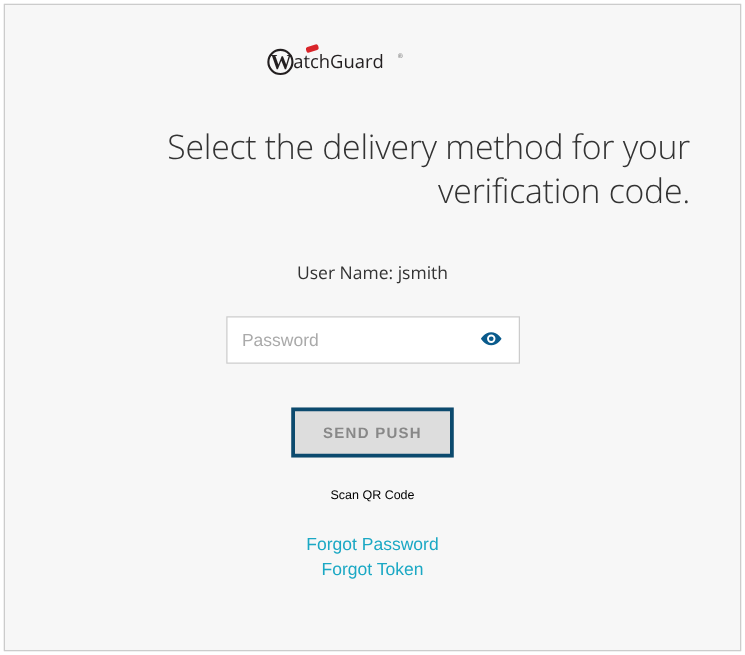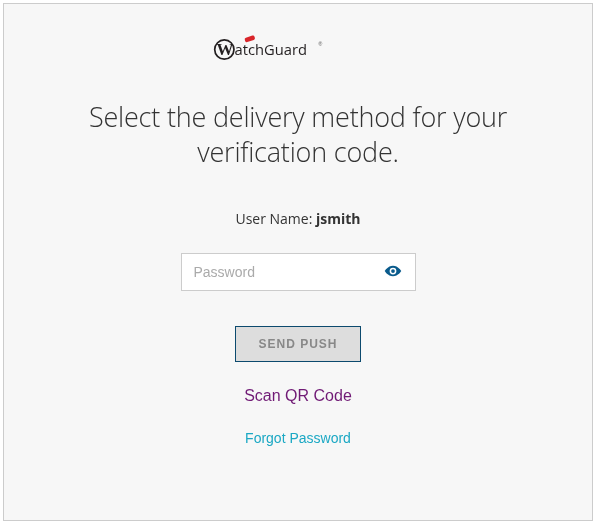--- a/index.html
+++ b/index.html
@@ -30,35 +30,35 @@
       justify-content: center;
       margin-bottom: 30px;
     }
     .logo svg {
       height: 40px;
     }
     .heading {
       font-size: 27px;
       font-weight: 300;
       color: #333;
-      text-align: center;
+      text-align: right;
       line-height: 1.3;
       margin-bottom: 40px;
       letter-spacing: -0.2px;
     }
     .username-row {
       font-size: 14px;
       color: #333;
       margin-bottom: 25px;
     }
     .username-label {
       font-weight: 400;
     }
     .username-value {
-      font-weight: 700;
+      font-weight: 400;
     }
     .field-group {
       width: 235px;
       margin-bottom: 35px;
     }
     .field-label {
       font-size: 13px;
       color: #777;
       margin-bottom: 6px;
       display: block;
@@ -94,32 +94,32 @@
       display: flex;
       align-items: center;
     }
     .eye-button svg {
       width: 18px;
       height: 18px;
       fill: #0a5b8c;
     }
     .send-push {
       background: #ddd;
-      border: 1px solid #0c4a6e;
+      border: 3px solid #0c4a6e;
       color: #888;
       font-size: 12px;
       font-weight: 600;
       letter-spacing: 1px;
       padding: 10px 22px;
       cursor: pointer;
       margin-bottom: 25px;
     }
     .alt-link {
-      font-size: 16px;
-      color: #701a75;
+      font-size: 10px;
+      color: #000000;
       background: none;
       border: none;
       cursor: pointer;
       margin-bottom: 15px;
       padding: 0;
     }
     .blue-link {
       font-size: 14px;
       color: #1ba8c4;
       background: none;
@@ -172,15 +172,16 @@
       </button>
     </div>
   </div>
 
   <button class="send-push">SEND PUSH</button>
 
   <button class="alt-link">Scan QR Code</button>
 
   <div class="links-bottom">
     <button class="blue-link">Forgot Password</button>
+    <button class="blue-link">Forgot Token</button>
   </div>
 
 </div>
 
 </body></html>

